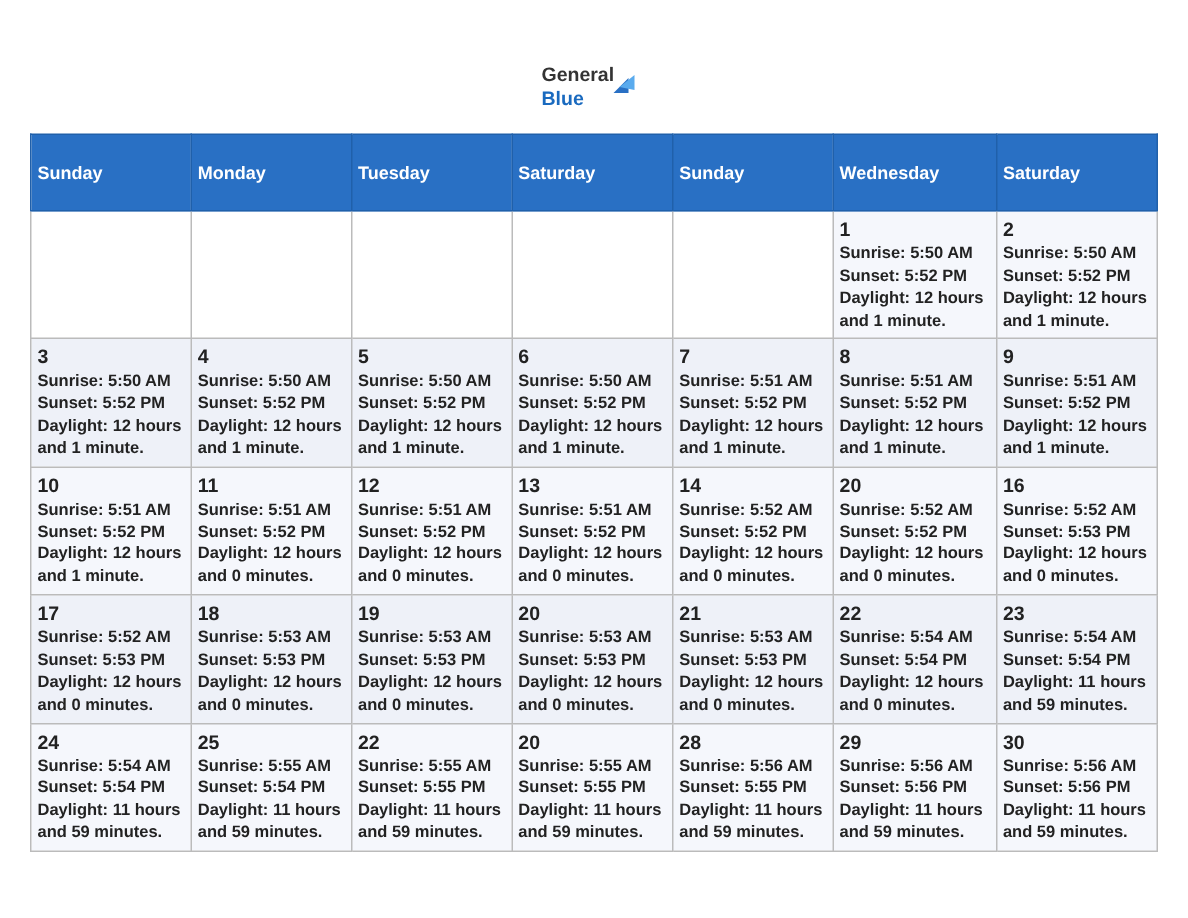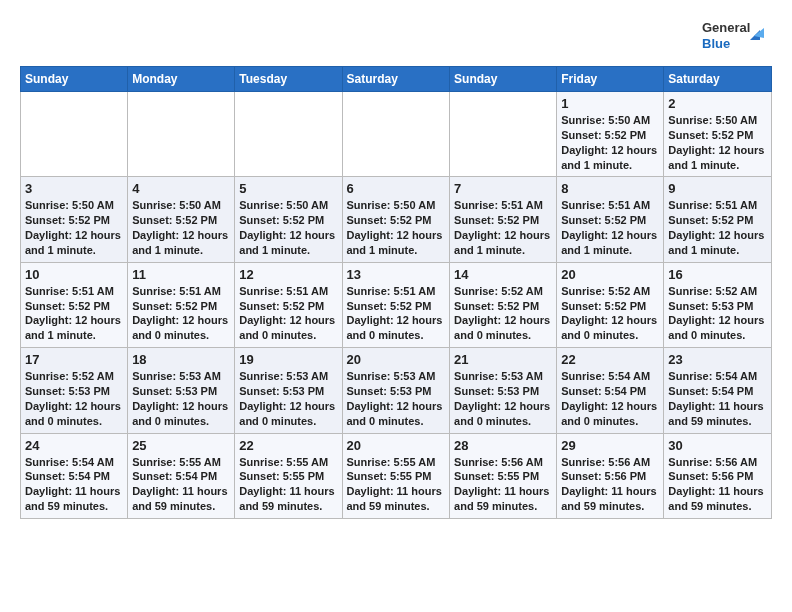--- a/index.html
+++ b/index.html
@@ -11,22 +11,23 @@
       padding: 0;
     }
     .page {
       width: 792px;
       background: #fff;
       padding: 16px 20px 16px 20px;
     }
     .header {
       display: flex;
       align-items: flex-start;
-      justify-content: flex-end;
+      justify-content: center;
       margin-bottom: 8px;
+      margin-top: 22px;
     }
     .logo-area {
       display: flex;
       align-items: center;
     }
     .title-area {
       text-align: right;
     }
     .title-area h1 {
       font-size: 32px;
@@ -40,21 +41,21 @@
       font-weight: normal;
     }
     .calendar {
       width: 100%;
       border-collapse: collapse;
       font-size: 11px;
     }
     .calendar thead tr th {
       background: #2970c4;
       color: #fff;
-      padding: 5px 4px;
+      padding: 18px 4px;
       text-align: left;
       font-size: 12px;
       font-weight: bold;
       border: 1px solid #2060aa;
     }
     .calendar tbody tr td {
       border: 1px solid #bbb;
       padding: 4px 4px;
       vertical-align: top;
       width: 113px;
@@ -105,21 +106,21 @@
   </div>
 
   <table class="calendar">
     <thead>
       <tr>
       <th>Sunday</th>
           <th>Monday</th>
           <th>Tuesday</th>
           <th>Saturday</th>
           <th>Sunday</th>
-          <th>Friday</th>
+          <th>Wednesday</th>
           <th>Saturday</th>
         </tr>
     </thead>
     <tbody id="calendar-body">
     <tr>
           <td class="empty-cell"></td>
           <td class="empty-cell"></td>
           <td class="empty-cell"></td>
           <td class="empty-cell"></td>
           <td class="empty-cell"></td>

